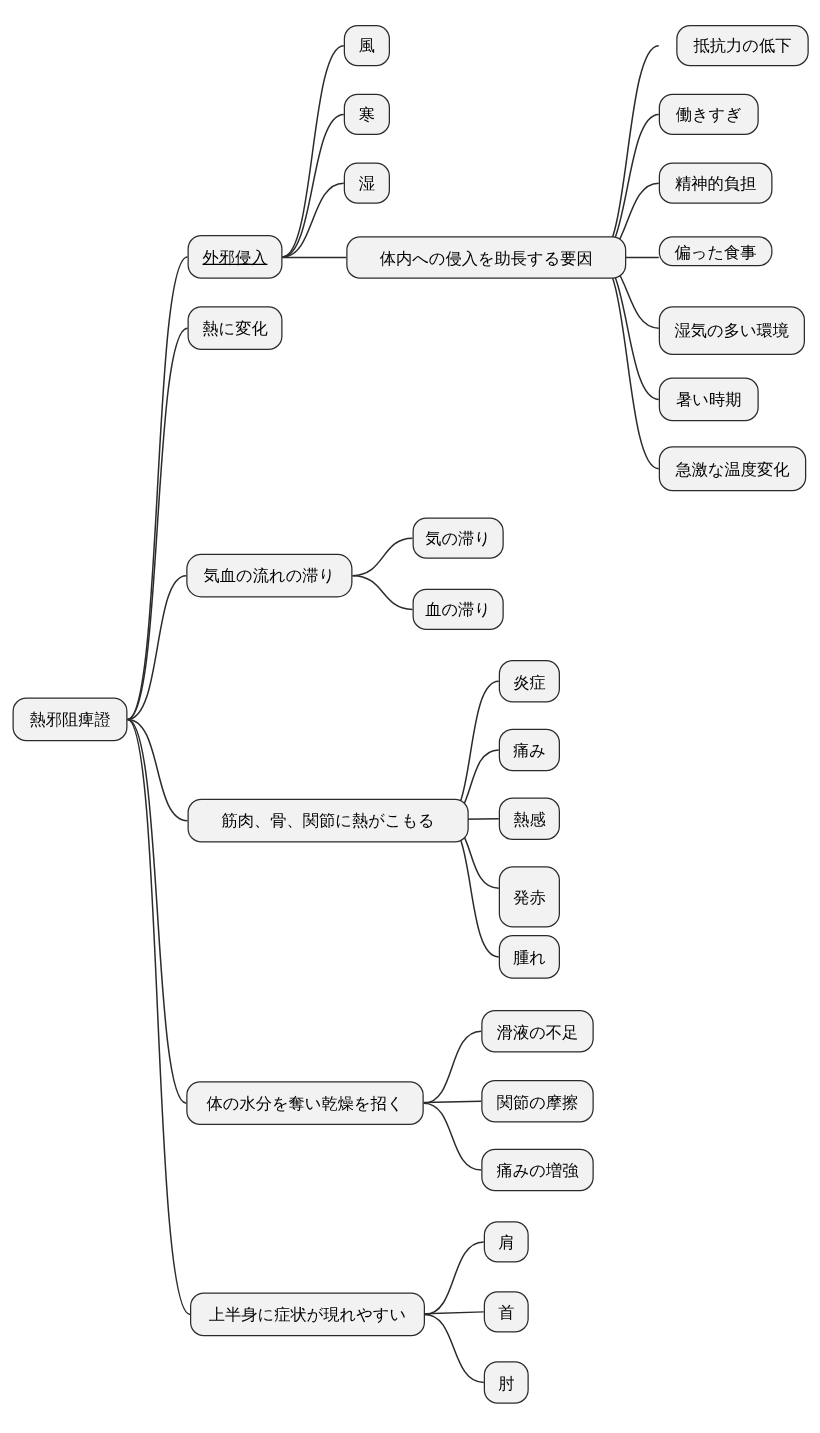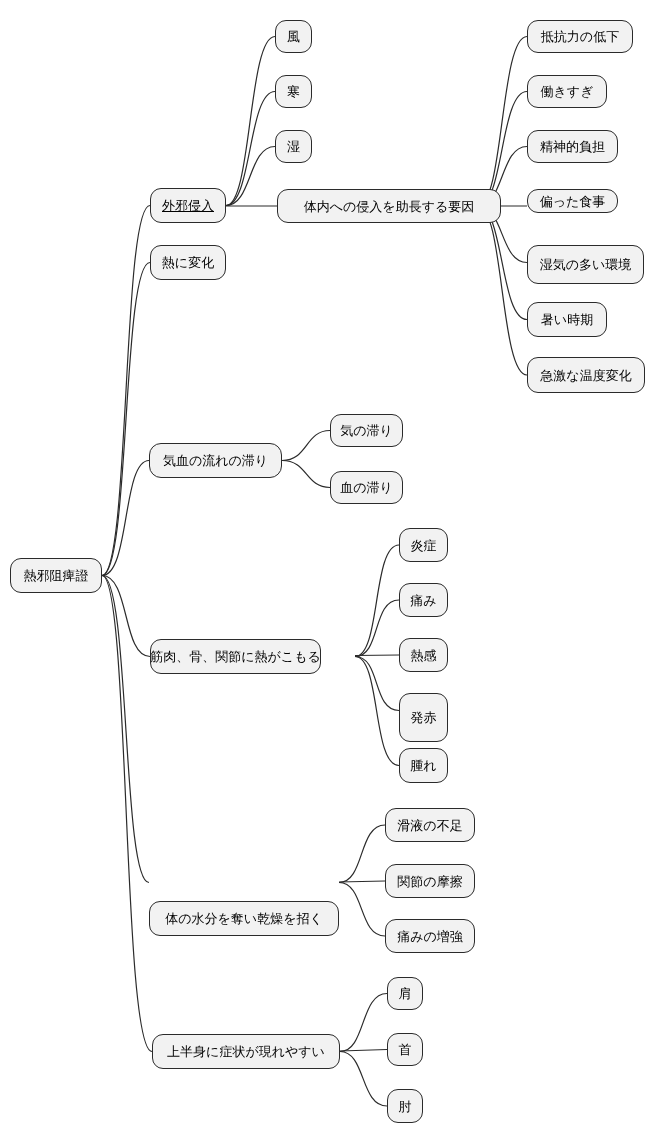--- a/index.html
+++ b/index.html
@@ -82,30 +82,30 @@
       <path d="M340,1051 L387,1049.5"></path>
       <path d="M340,1051.5 C366,1051.5 360,1106 387,1106"></path>
     </g>
   </svg>
 
   <div class="node" style="left:10px; top:558px; width:92px; height:35px;">熱邪阻痺證</div>
 
   <div class="node" style="left:150px; top:188px; width:76px; height:35px;text-decoration:underline;">外邪侵入</div>
   <div class="node" style="left:150px; top:245px; width:76px; height:35px;">熱に変化</div>
   <div class="node" style="left:149px; top:443px; width:133px; height:35px;border-radius:12px;">気血の流れの滞り</div>
-  <div class="node" style="left:150px; top:639px; width:171px; height:35px;">筋肉、骨、関節に熱がこもる</div>
-  <div class="node" style="left:149px; top:865px; width:190px; height:35px;margin-top:36px;">体の水分を奪い乾燥を招く</div>
+  <div class="node" style="left:150px; top:639px; width:225px; height:35px;">筋肉、骨、関節に熱がこもる</div>
+  <div class="node" style="left:149px; top:865px; width:190px; height:35px;">体の水分を奪い乾燥を招く</div>
   <div class="node" style="left:152px; top:1034px; width:188px; height:35px;">上半身に症状が現れやすい</div>
 
   <div class="node" style="left:275px; top:20px; width:37px; height:33px;">風</div>
   <div class="node" style="left:275px; top:75px; width:37px; height:33px;">寒</div>
   <div class="node" style="left:275px; top:130px; width:37px; height:33px;">湿</div>
   <div class="node" style="left:277px; top:189px; width:224px; height:34px;">体内への侵入を助長する要因</div>
 
-  <div class="node" style="left:527px; top:20px; width:106px; height:33px;">抵抗力の低下</div>
+  <div class="node" style="left:541px; top:20px; width:106px; height:33px;">抵抗力の低下</div>
   <div class="node" style="left:527px; top:75px; width:80px; height:33px;">働きすぎ</div>
   <div class="node" style="left:527px; top:130px; width:91px; height:33px;">精神的負担</div>
   <div class="node" style="left:527px; top:189px; width:91px; height:24px;">偏った食事</div>
   <div class="node" style="left:527px; top:245px; width:117px; height:39px;">湿気の多い環境</div>
   <div class="node" style="left:527px; top:302px; width:80px; height:35px;">暑い時期</div>
   <div class="node" style="left:527px; top:357px; width:118px; height:36px;">急激な温度変化</div>
 
   <div class="node" style="left:330px; top:414px; width:73px; height:33px;">気の滞り</div>
   <div class="node" style="left:330px; top:471px; width:73px; height:33px;">血の滞り</div>
 

